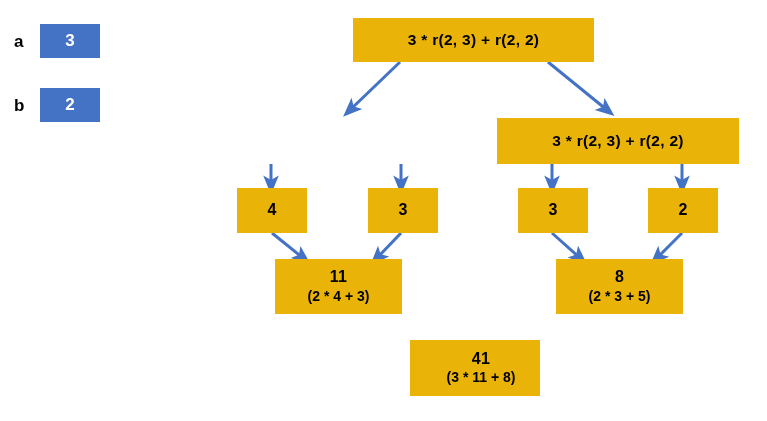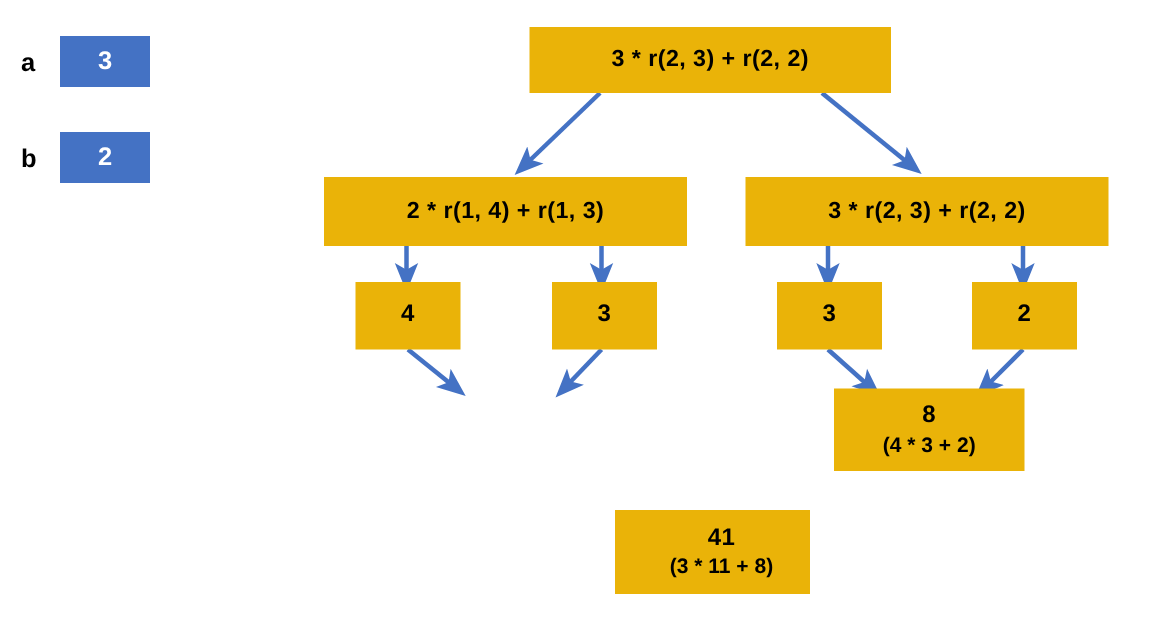--- a/index.html
+++ b/index.html
@@ -127,23 +127,20 @@
 
     <line x1="552" y1="233" x2="580" y2="258" stroke="#4472C4" stroke-width="3" marker-end="url(#ah)"></line>
 
     <line x1="682" y1="233" x2="657" y2="258" stroke="#4472C4" stroke-width="3" marker-end="url(#ah)"></line>
   </svg>
 
   <div class="node" style="left:353px; top:18px; width:241px; height:44px;">
     <div class="main">3 * r(2, 3) + r(2, 2)</div>
   </div>
 
-  <div class="node" style="left:216px; top:118px; width:242px; height:46px;">
-    <div class="main">2 * r(1, 4) + r(1, 3)</div>
-  </div>
 
   <div class="node" style="left:497px; top:118px; width:242px; height:46px;">
     <div class="main">3 * r(2, 3) + r(2, 2)</div>
   </div>
 
   <div class="node small" style="left:237px; top:188px; width:70px; height:45px;">
     <div class="main">4</div>
   </div>
 
   <div class="node small" style="left:368px; top:188px; width:70px; height:45px;">
@@ -151,24 +148,28 @@
   </div>
 
   <div class="node small" style="left:518px; top:188px; width:70px; height:45px;">
     <div class="main">3</div>
   </div>
 
   <div class="node small" style="left:648px; top:188px; width:70px; height:45px;">
     <div class="main">2</div>
   </div>
 
+  <div class="node leafval" style="left:275px; top:259px; width:127px; height:55px;">
+    <div class="main">11</div>
+    <div class="sub">(2 * 4 + 3)</div>
+  </div>
 
   <div class="node leafval" style="left:556px; top:259px; width:127px; height:55px;">
     <div class="main">8</div>
-    <div class="sub">(4 * 3 + 2)</div>
+    <div class="sub">(2 * 3 + 5)</div>
   </div>
 
   <div class="node leafval" style="left:410px; top:340px; width:130px; height:56px;padding-left:12px;">
     <div class="main">41</div>
     <div class="sub">(3 * 11 + 8)</div>
   </div>
 
 </div>
 
 </body></html>

